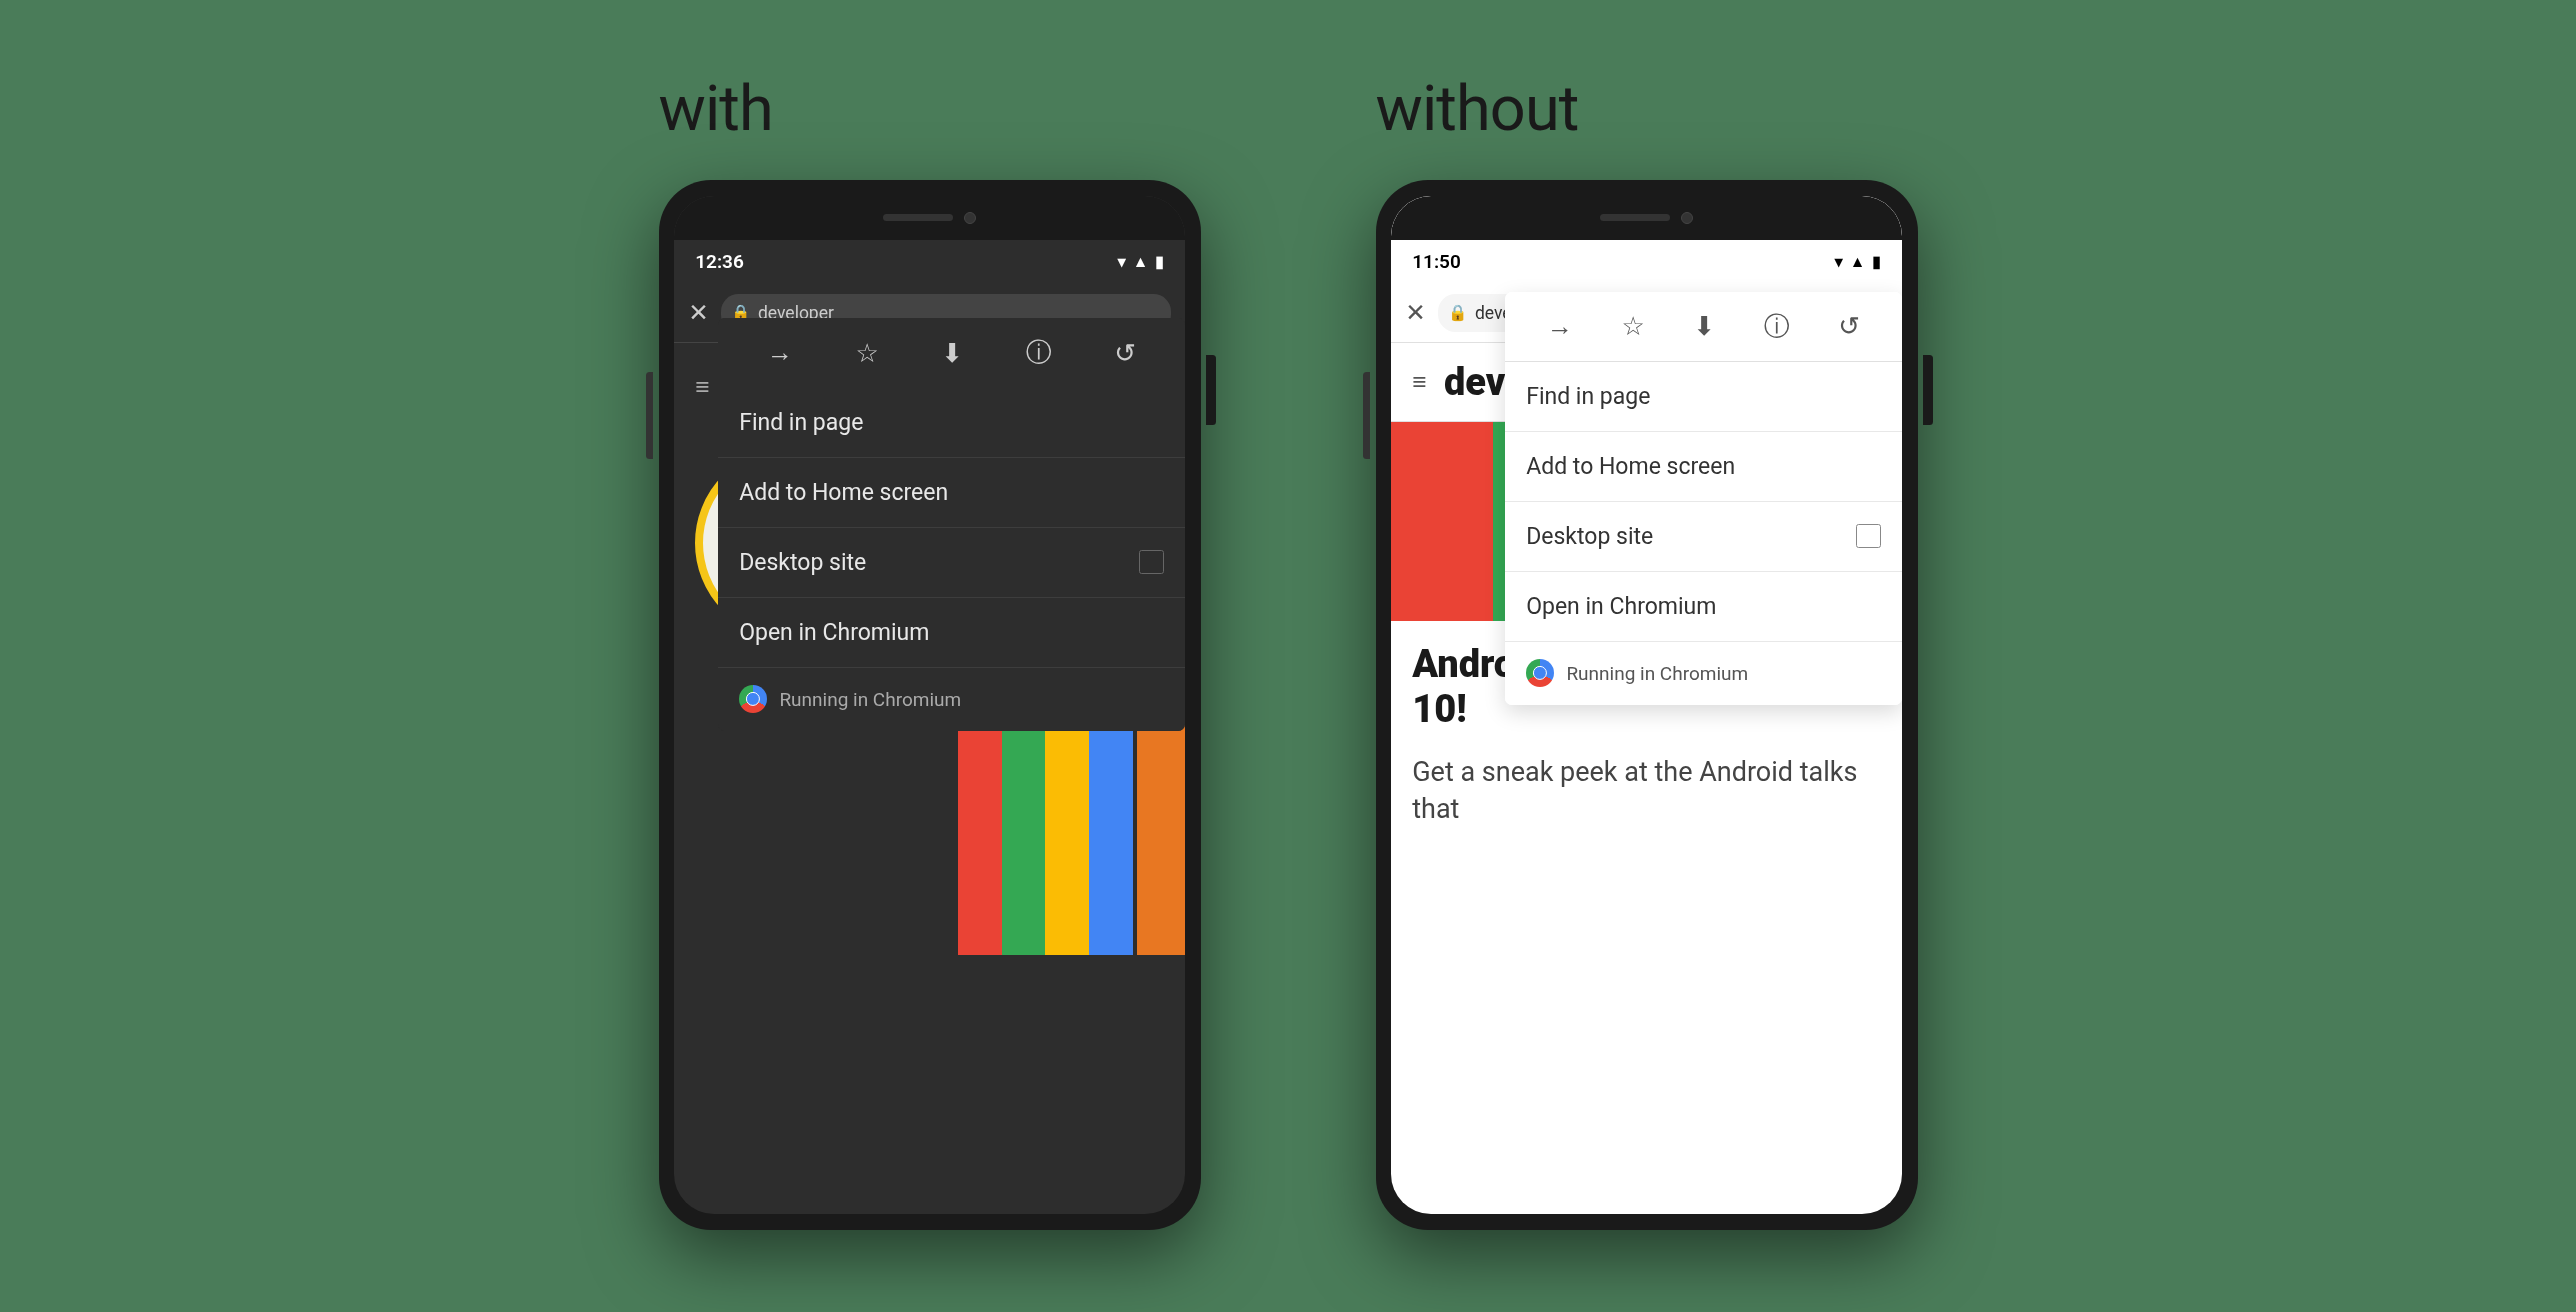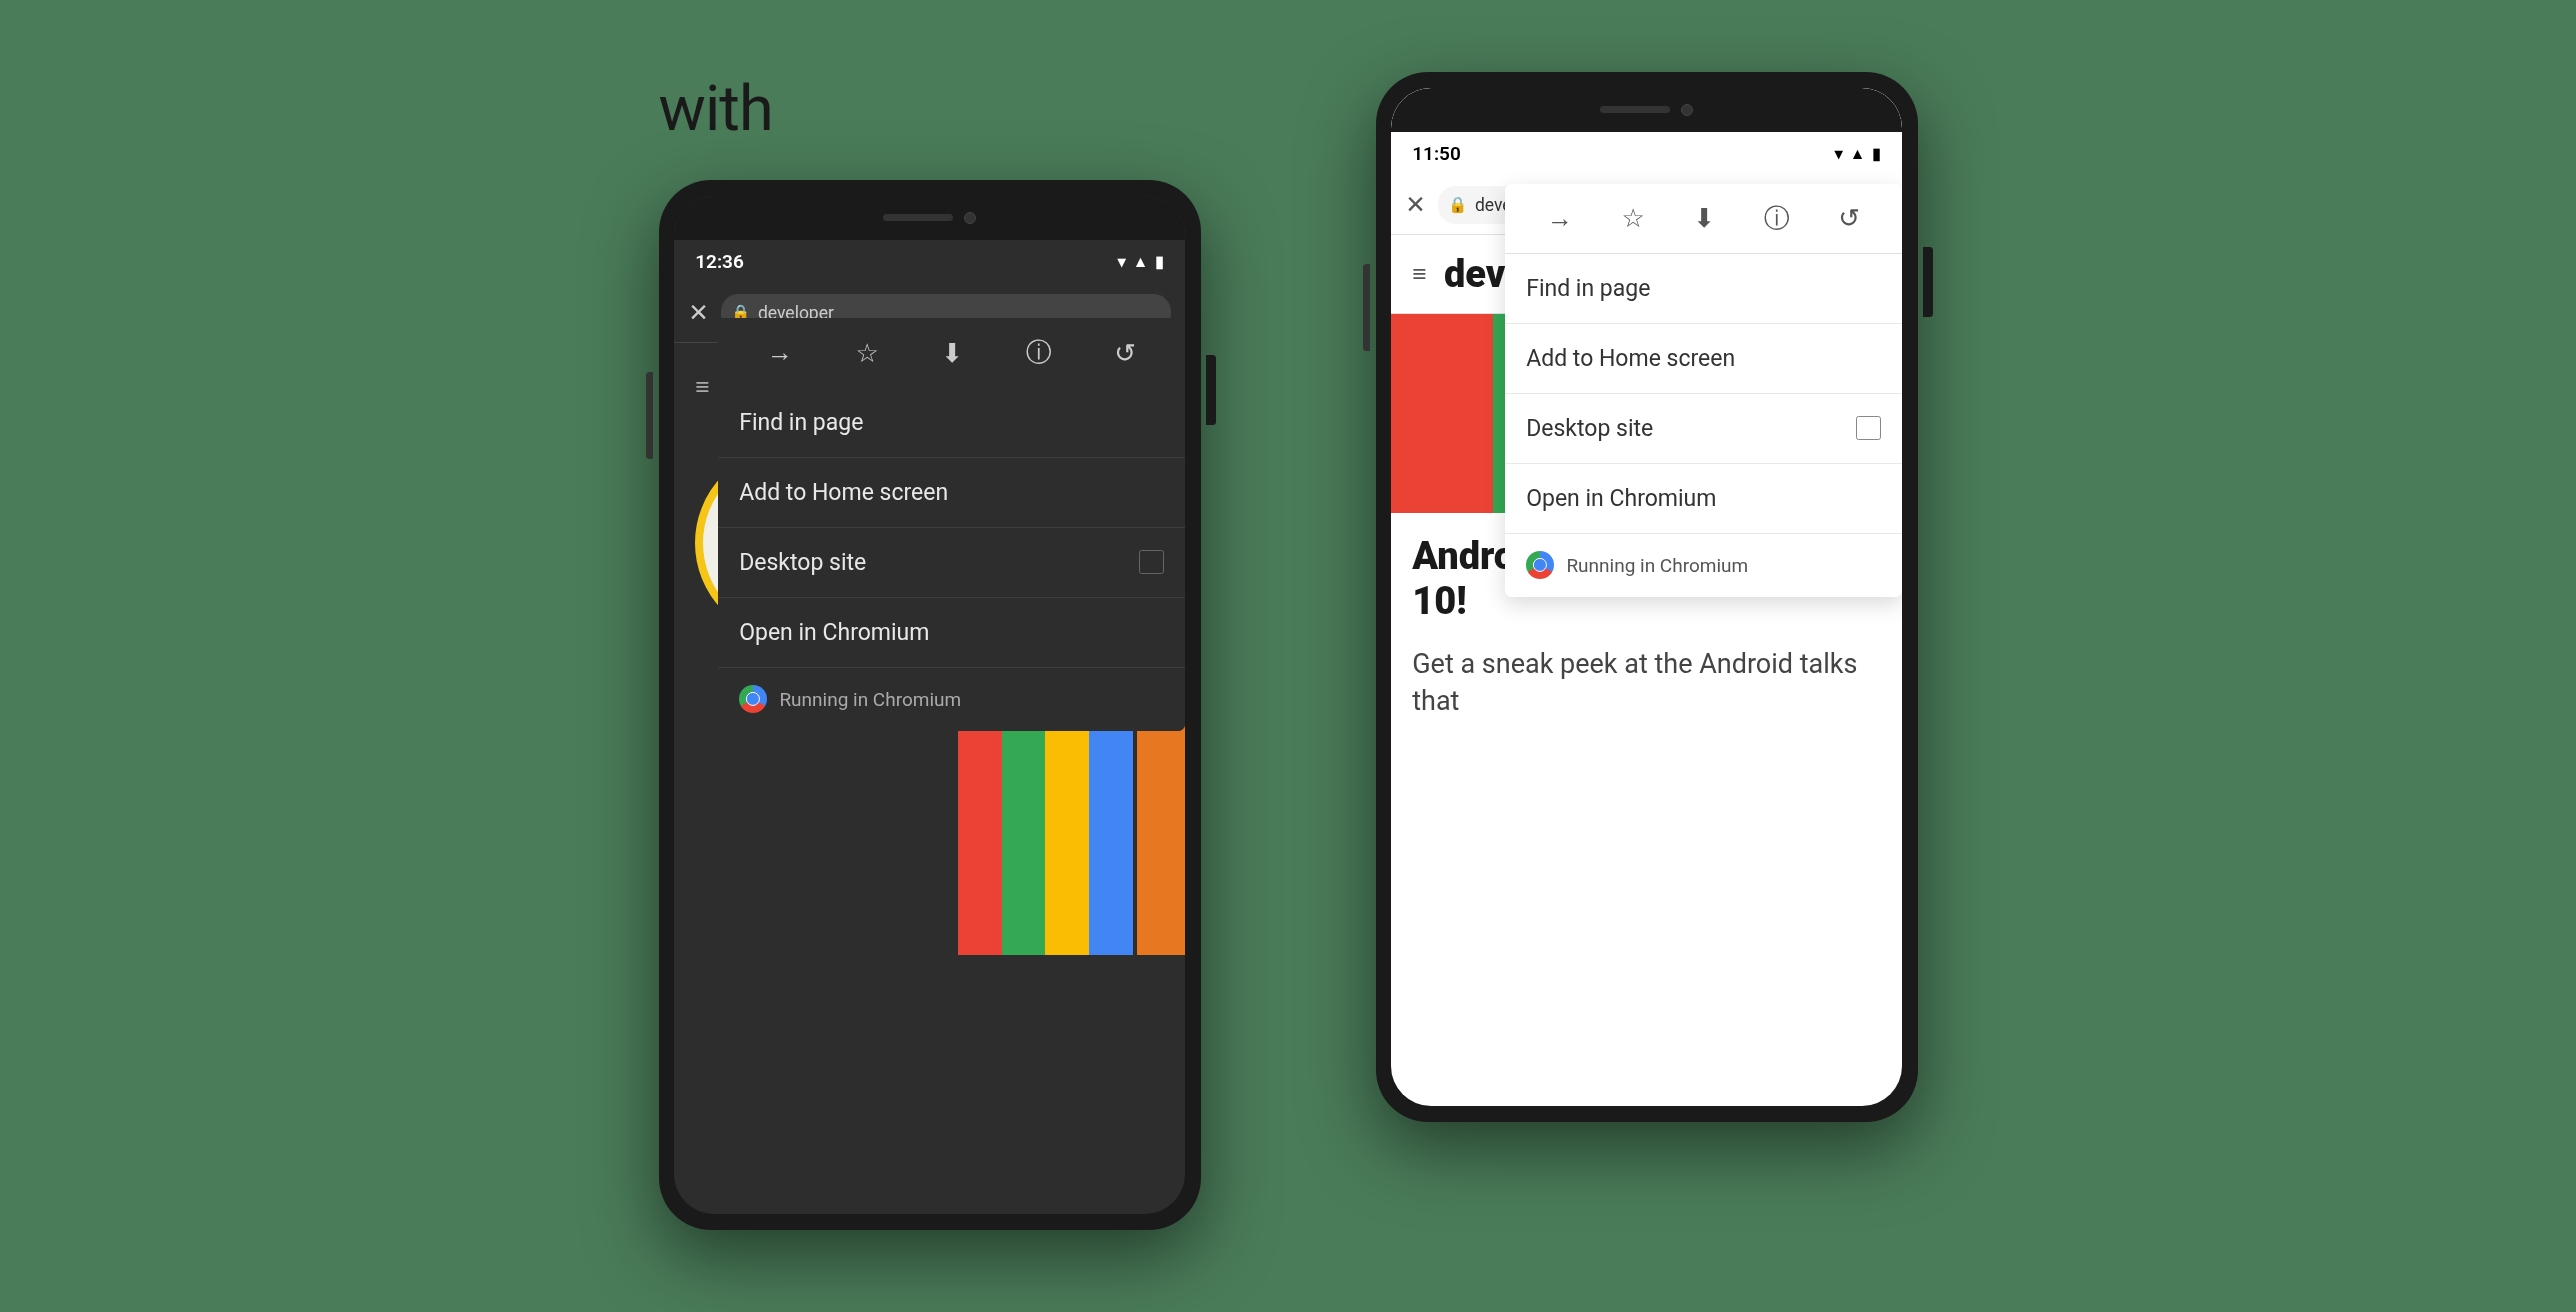--- a/index.html
+++ b/index.html
@@ -432,20 +432,21 @@
             <div class="chromium-logo"></div>
             <span>Running in Chromium</span>
           </div>
         </div>
 
       </div>
     </div>
   </div>
 
   <div class="column">
+    <div class="column-title">without</div>
 
     <div class="phone-frame">
       <div class="left-button"></div>
       <div class="side-notch"></div>
 
       <div class="phone-inner" style="background: white;">
 
         <div class="phone-top-bar">
           <div class="speaker-bar"></div>
           <div class="camera-dot"></div>

